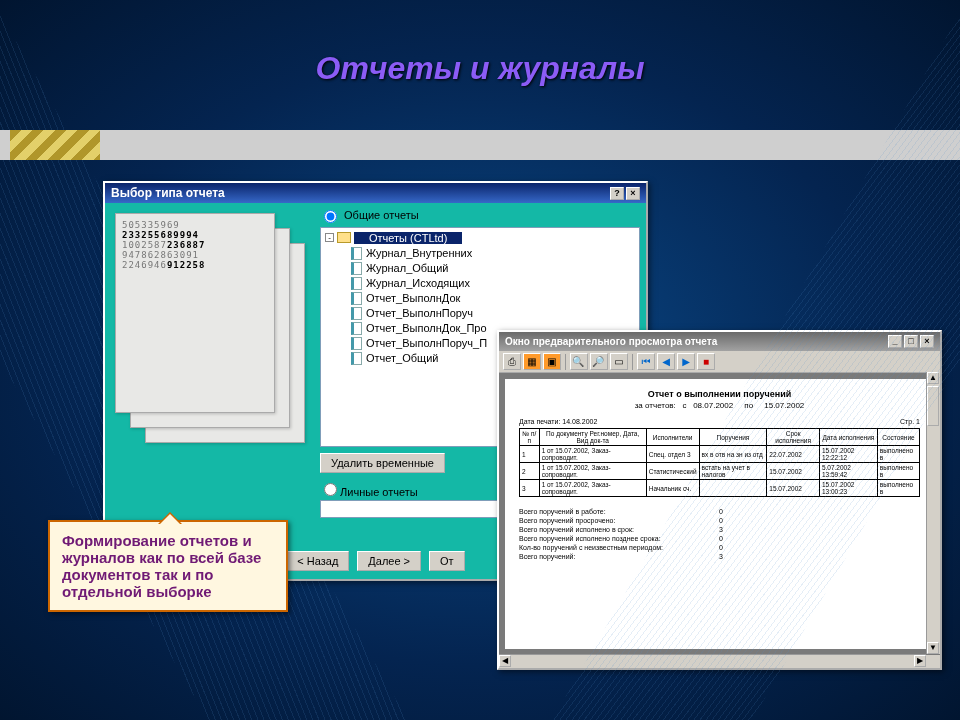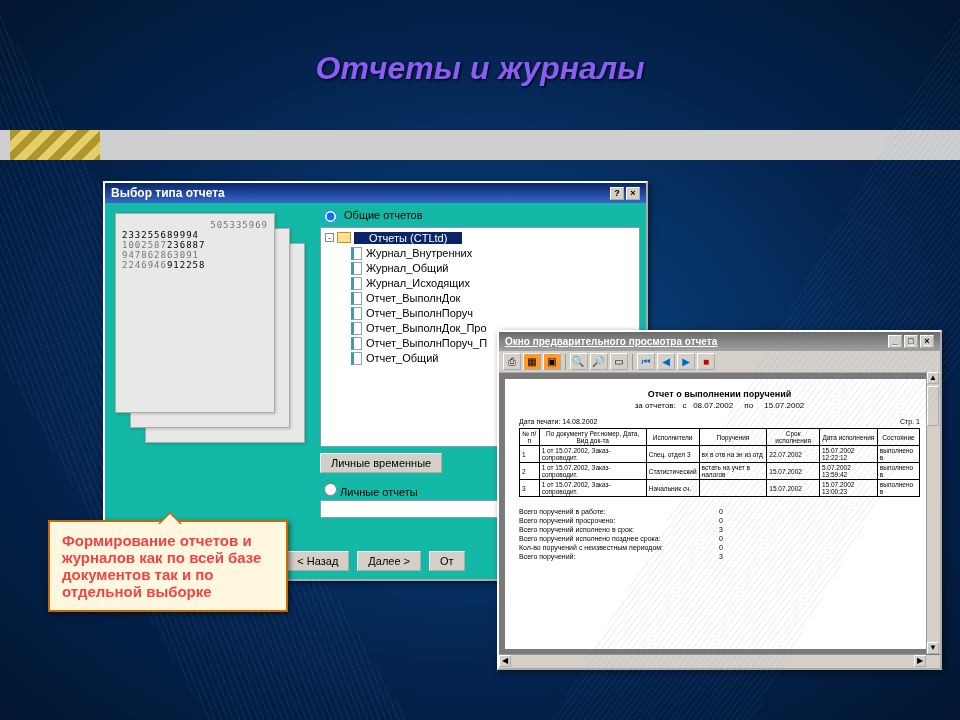--- a/index.html
+++ b/index.html
@@ -50,21 +50,21 @@
   .win1-body{ display:flex; height:calc(100% - 50px); }
   .preview-pane{
     width:215px; padding:8px; position:relative;
   }
   .card{
     position:absolute; width:160px; height:200px; background:#e8e8e6;
     border:1px solid #aaa; box-shadow:1px 1px 3px rgba(0,0,0,.2);
     font-family:monospace; font-size:9px; color:#777; padding:6px; overflow:hidden;
   }
   .card .num{ letter-spacing:1px; }
-  .card .num b{ color:#000; font-weight:normal; }
+  .card .num b{ color:#000; font-weight:bold; }
   .right-pane{ flex:1; padding:4px 6px 0 0; }
   .radio-row{ padding:2px 0 4px 4px; }
   .radio-row input{ vertical-align:middle; margin-right:4px; }
   .tree-box{
     background:#fff; border:1px solid #7f9db9; height:220px; padding:4px; overflow:hidden;
   }
   .tree-root{
     display:flex; align-items:center; gap:3px; margin-bottom:2px;
   }
   .tree-root .expander{ width:9px;height:9px;border:1px solid #888;font-size:8px;line-height:7px;text-align:center;}
@@ -86,21 +86,21 @@
     display:flex; gap:8px; justify-content:center;
   }
 
   
   .win2{
     position:absolute; left:497px; top:330px; width:445px; height:340px;
     background:#d4d0c8; border:2px outset #fff;
     box-shadow:2px 2px 6px rgba(0,0,0,.5);
     font-size:8px;
   }
-  .win2 .titlebar{ background:linear-gradient(#6a6a6a,#a2a2a2); font-size:10px;text-decoration:underline;}
+  .win2 .titlebar{ background:linear-gradient(#6a6a6a,#a2a2a2); font-size:10px;}
   .toolbar{
     background:#d4d0c8;border-bottom:1px solid #aaa;padding:2px 4px;
     display:flex; gap:2px; align-items:center;
   }
   .tbtn{
     width:18px;height:17px;border:1px outset #fff;background:#d4d0c8;
     display:flex;align-items:center;justify-content:center;font-size:10px;
   }
   .tbtn.red{color:#c00;} .tbtn.blue{color:#06c;} .tbtn.orange{background:#ff9a2a;color:#000;}
   .sep{ width:1px;height:16px;background:#999;margin:0 2px;}
@@ -127,21 +127,21 @@
   .scroll .arr{width:12px;height:12px;border:1px outset #fff;background:#d4d0c8;font-size:8px;text-align:center;line-height:10px;}
   .scroll.v .arr.up{position:absolute;top:0;}
   .scroll.v .arr.dn{position:absolute;bottom:0;}
   .scroll.h .arr.l{position:absolute;left:0;}
   .scroll.h .arr.r{position:absolute;right:0;}
 
   
   .callout{
     position:absolute; left:48px; top:520px; width:240px;
     background:#fff7e0; border:2px solid #cc6600; padding:10px 12px;
-    font-size:15px; font-weight:bold; color:#ef4444;
+    font-size:15px; font-weight:bold; color:#701a75;
     box-shadow:2px 2px 5px rgba(0,0,0,.5);
   }
   .callout::after{
     content:""; position:absolute; top:-18px; left:110px;
     border:10px solid transparent; border-bottom-color:#fff7e0;
   }
   .callout::before{
     content:""; position:absolute; top:-22px; left:108px;
     border:12px solid transparent; border-bottom-color:#cc6600;
   }
@@ -164,31 +164,31 @@
     <div class="preview-pane">
       <div class="card" style="left:40px;top:40px;">
         <div class="num">78628630</div>
         <div class="num">694093922</div>
       </div>
       <div class="card" style="left:25px;top:25px;">
         <div class="num">947862863091</div>
         <div class="num"><span>2246946</span><b>912258</b></div>
       </div>
       <div class="card" style="left:10px;top:10px;">
-        <div class="num" style="text-align:right">505335969</div>
+        <div class="num" style="">505335969</div>
         <div class="num"><b>233255689994</b></div>
         <div class="num"><span>1002587</span><b>236887</b></div>
         <div class="num">947862863091</div>
         <div class="num"><span>2246946</span><b>912258</b></div>
       </div>
     </div>
     <div class="right-pane">
       <div class="radio-row">
         <input type="radio" checked="" style="">
-        <span>Общие отчетов</span>
+        <span>Общие отчеты</span>
       </div>
       <div class="tree-box">
         <div class="tree-root">
           <span class="expander">-</span>
           <span class="folder"></span>
           <span class="sel">Отчеты (CTLtd)</span>
         </div>
         <div id="tree-items">
             <div class="tree-item">
               <span class="doc-icon"></span>
@@ -218,21 +218,21 @@
               <span class="doc-icon"></span>
               <span>Отчет_ВыполнПоруч_П</span>
             </div>
             <div class="tree-item">
               <span class="doc-icon"></span>
               <span>Отчет_Общий</span>
             </div>
           </div>
       </div>
       <div class="del-row">
-        <span class="btn">Личные временные</span>
+        <span class="btn">Удалить временные</span>
       </div>
       <div class="radio2">
         <input type="radio" style="">
         <span>Личные отчеты</span>
       </div>
       <div class="input-box"></div>
     </div>
   </div>
   <div class="wizard-btns">
     <span class="btn">&lt; Назад</span>

